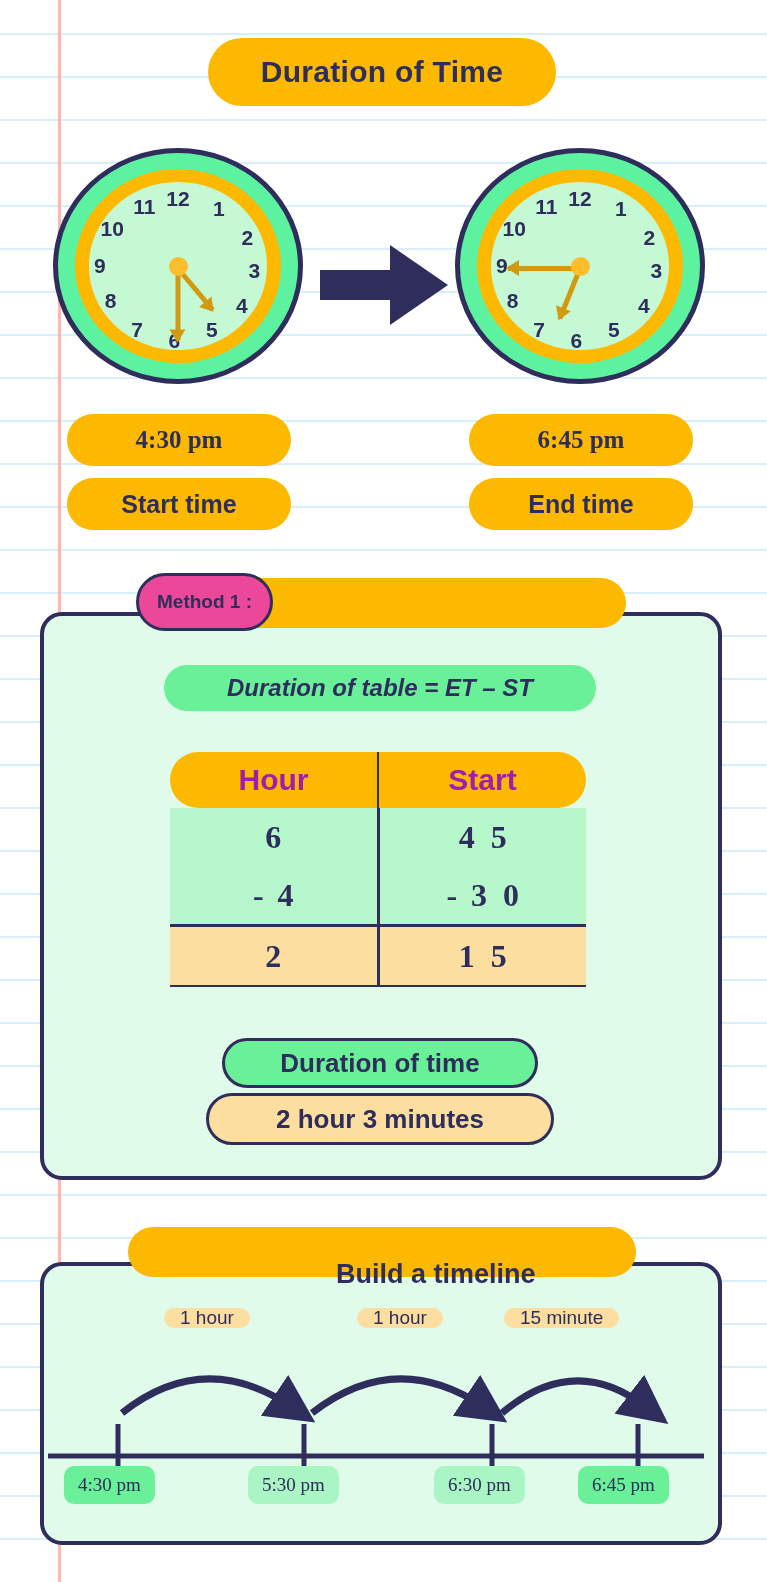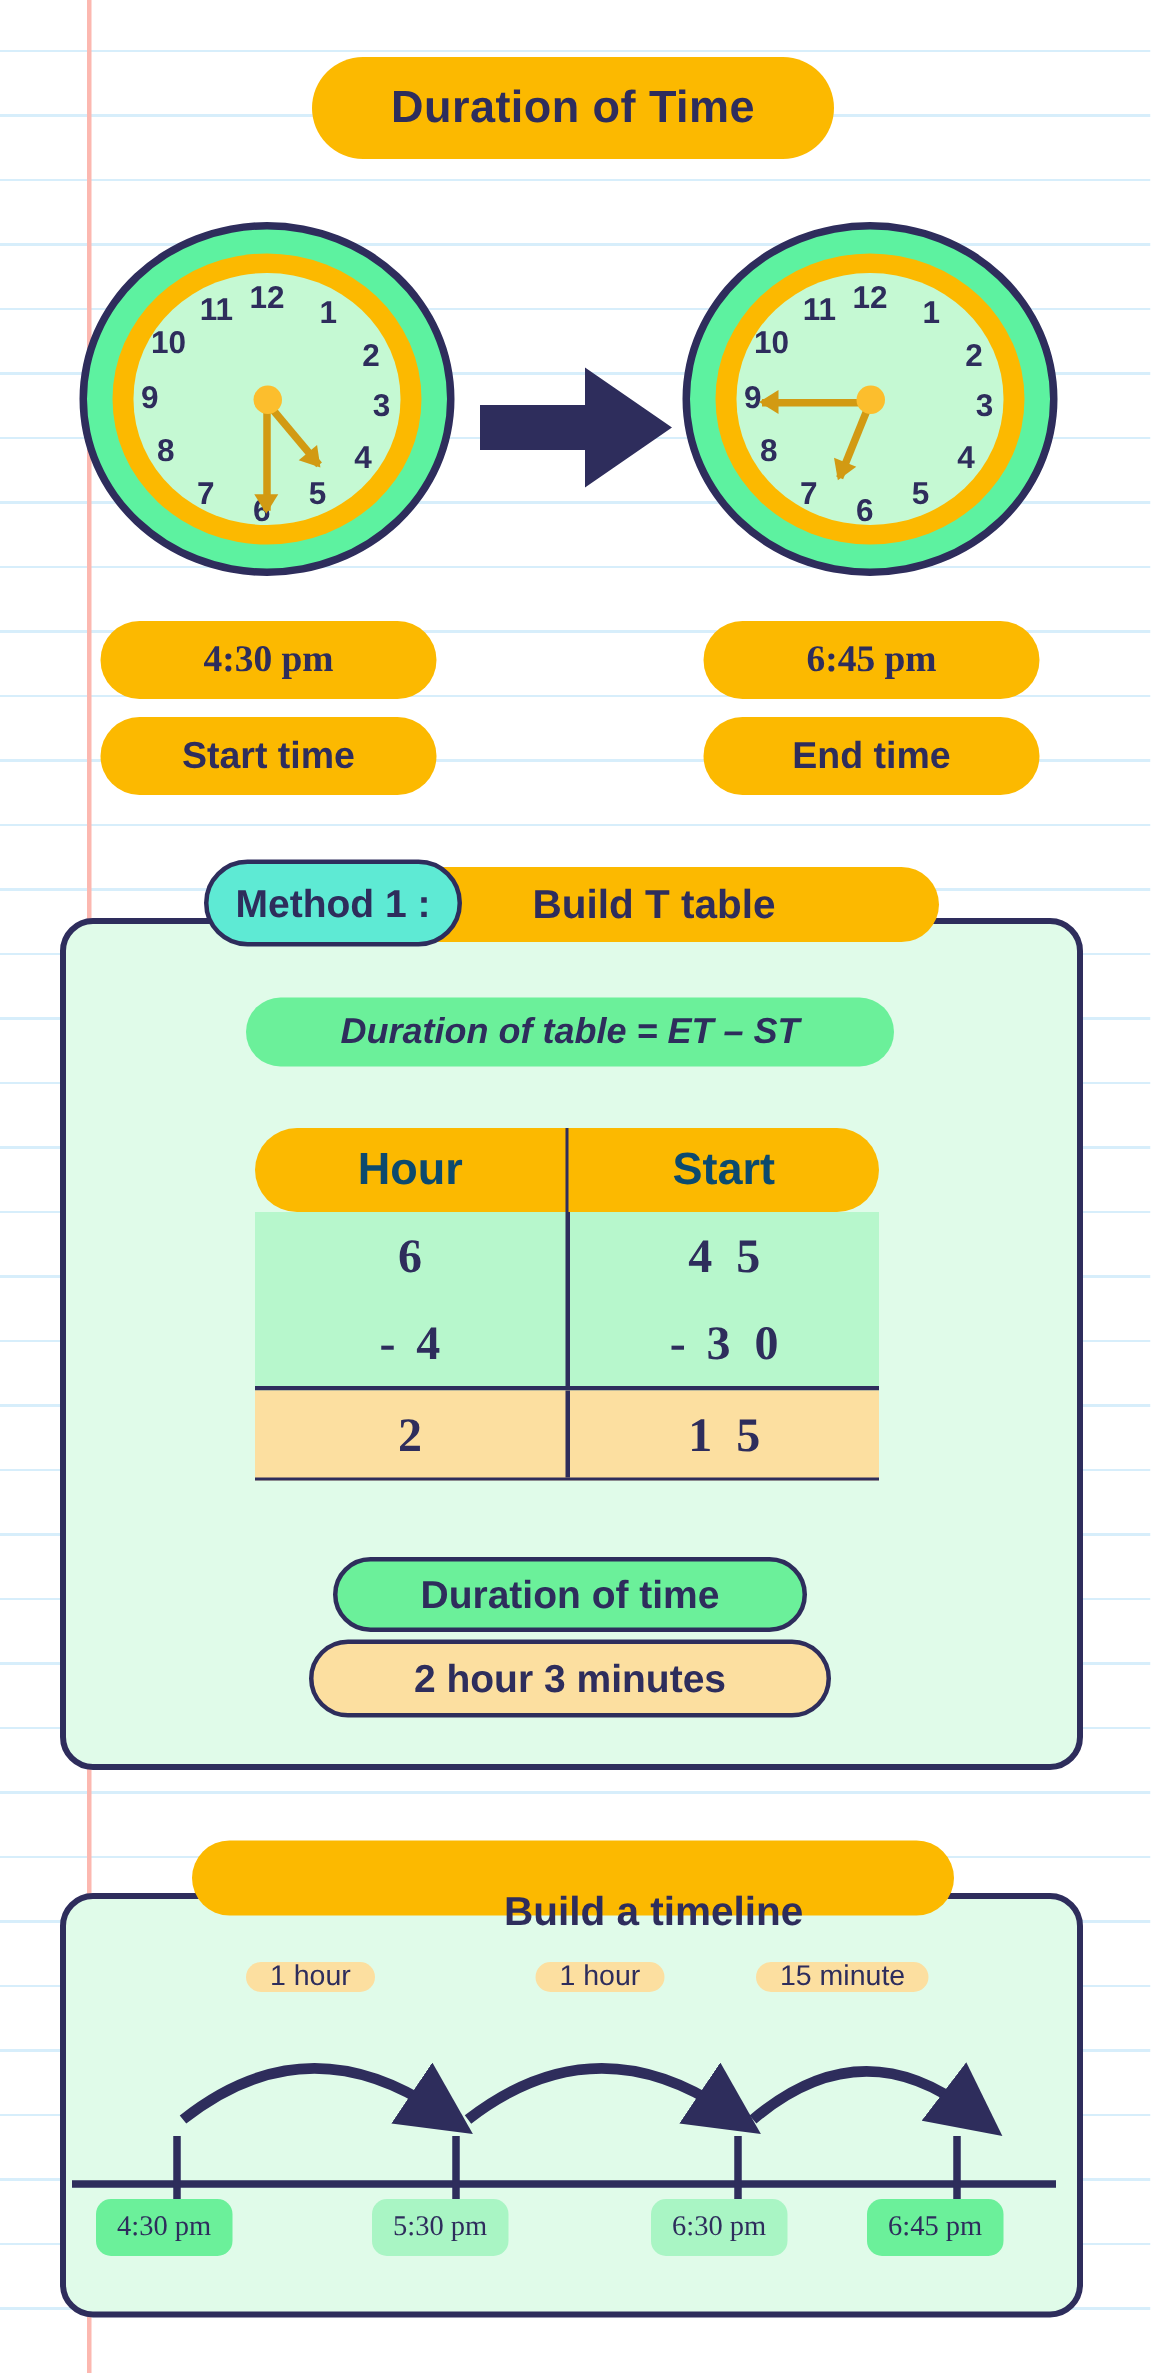--- a/index.html
+++ b/index.html
@@ -142,24 +142,24 @@
     font-weight: bold;
     z-index: 6;
   }
   .method-tag {
     position: absolute;
     left: -4px; top: -5px;
     display: flex; align-items: center; justify-content: center;
     box-sizing: border-box;
     height: 58px;
     padding: 0 18px;
-    background: #5eead4;
+    background: #ec4899;
     border: 3px solid #2e2d5c;
     border-radius: 999px;
-    font-size: 26px;
+    font-size: 19px;
     font-weight: bold;
     color: #2e2d5c;
     text-align: center;
   }
   .method-text { margin-left: 16px; }
 
   
   #formula {
     left: 164px; top: 665px; width: 432px; height: 46px;
     background: #6bf09a;
@@ -174,21 +174,21 @@
   #t-table .thead {
     display: flex;
     height: 56px;
     background: #fcb900;
     border-radius: 999px;
     overflow: hidden;
   }
   #t-table .thead > div {
     flex: 1;
     display: flex; align-items: center; justify-content: center;
-    font-size: 30px; font-weight: bold; color: #0c4a6e;
+    font-size: 30px; font-weight: bold; color: #a21caf;
   }
   #t-table .thead > div:first-child { border-right: 2px solid #2e2d5c; }
   #t-table .tbody {
     background: #b7f7cc;
     border-bottom: 3px solid #2e2d5c;
   }
   #t-table .trow { display: flex; height: 58px; }
   #t-table .tcell {
     flex: 1;
     display: flex; align-items: center; justify-content: center;
@@ -304,21 +304,20 @@
 
   <div class="pill pill-amber time-pill" style="left:67px;  top:414px;">4:30 pm</div>
   <div class="pill pill-amber time-pill" style="left:469px; top:414px;">6:45 pm</div>
   <div class="pill pill-amber label-pill" style="left:469px; top:478px;">End time</div>
   <div class="pill pill-amber label-pill" style="left:67px;  top:478px;">Start time</div>
 
   <div class="panel" style="left:40px; top:612px; width:682px; height:568px;"></div>
 
   <div class="method-banner" style="left:140px; top:578px; width:486px;">
     <div class="method-tag">Method 1 :</div>
-    <span class="method-text" style="margin-left:215px;">Build T table</span>
   </div>
 
   <div class="pill" id="formula">Duration of table = ET – ST</div>
 
   <div id="t-table">
     <div class="thead">
       <div>Hour</div>
       <div>Start</div>
     </div>
     <div class="tbody">

